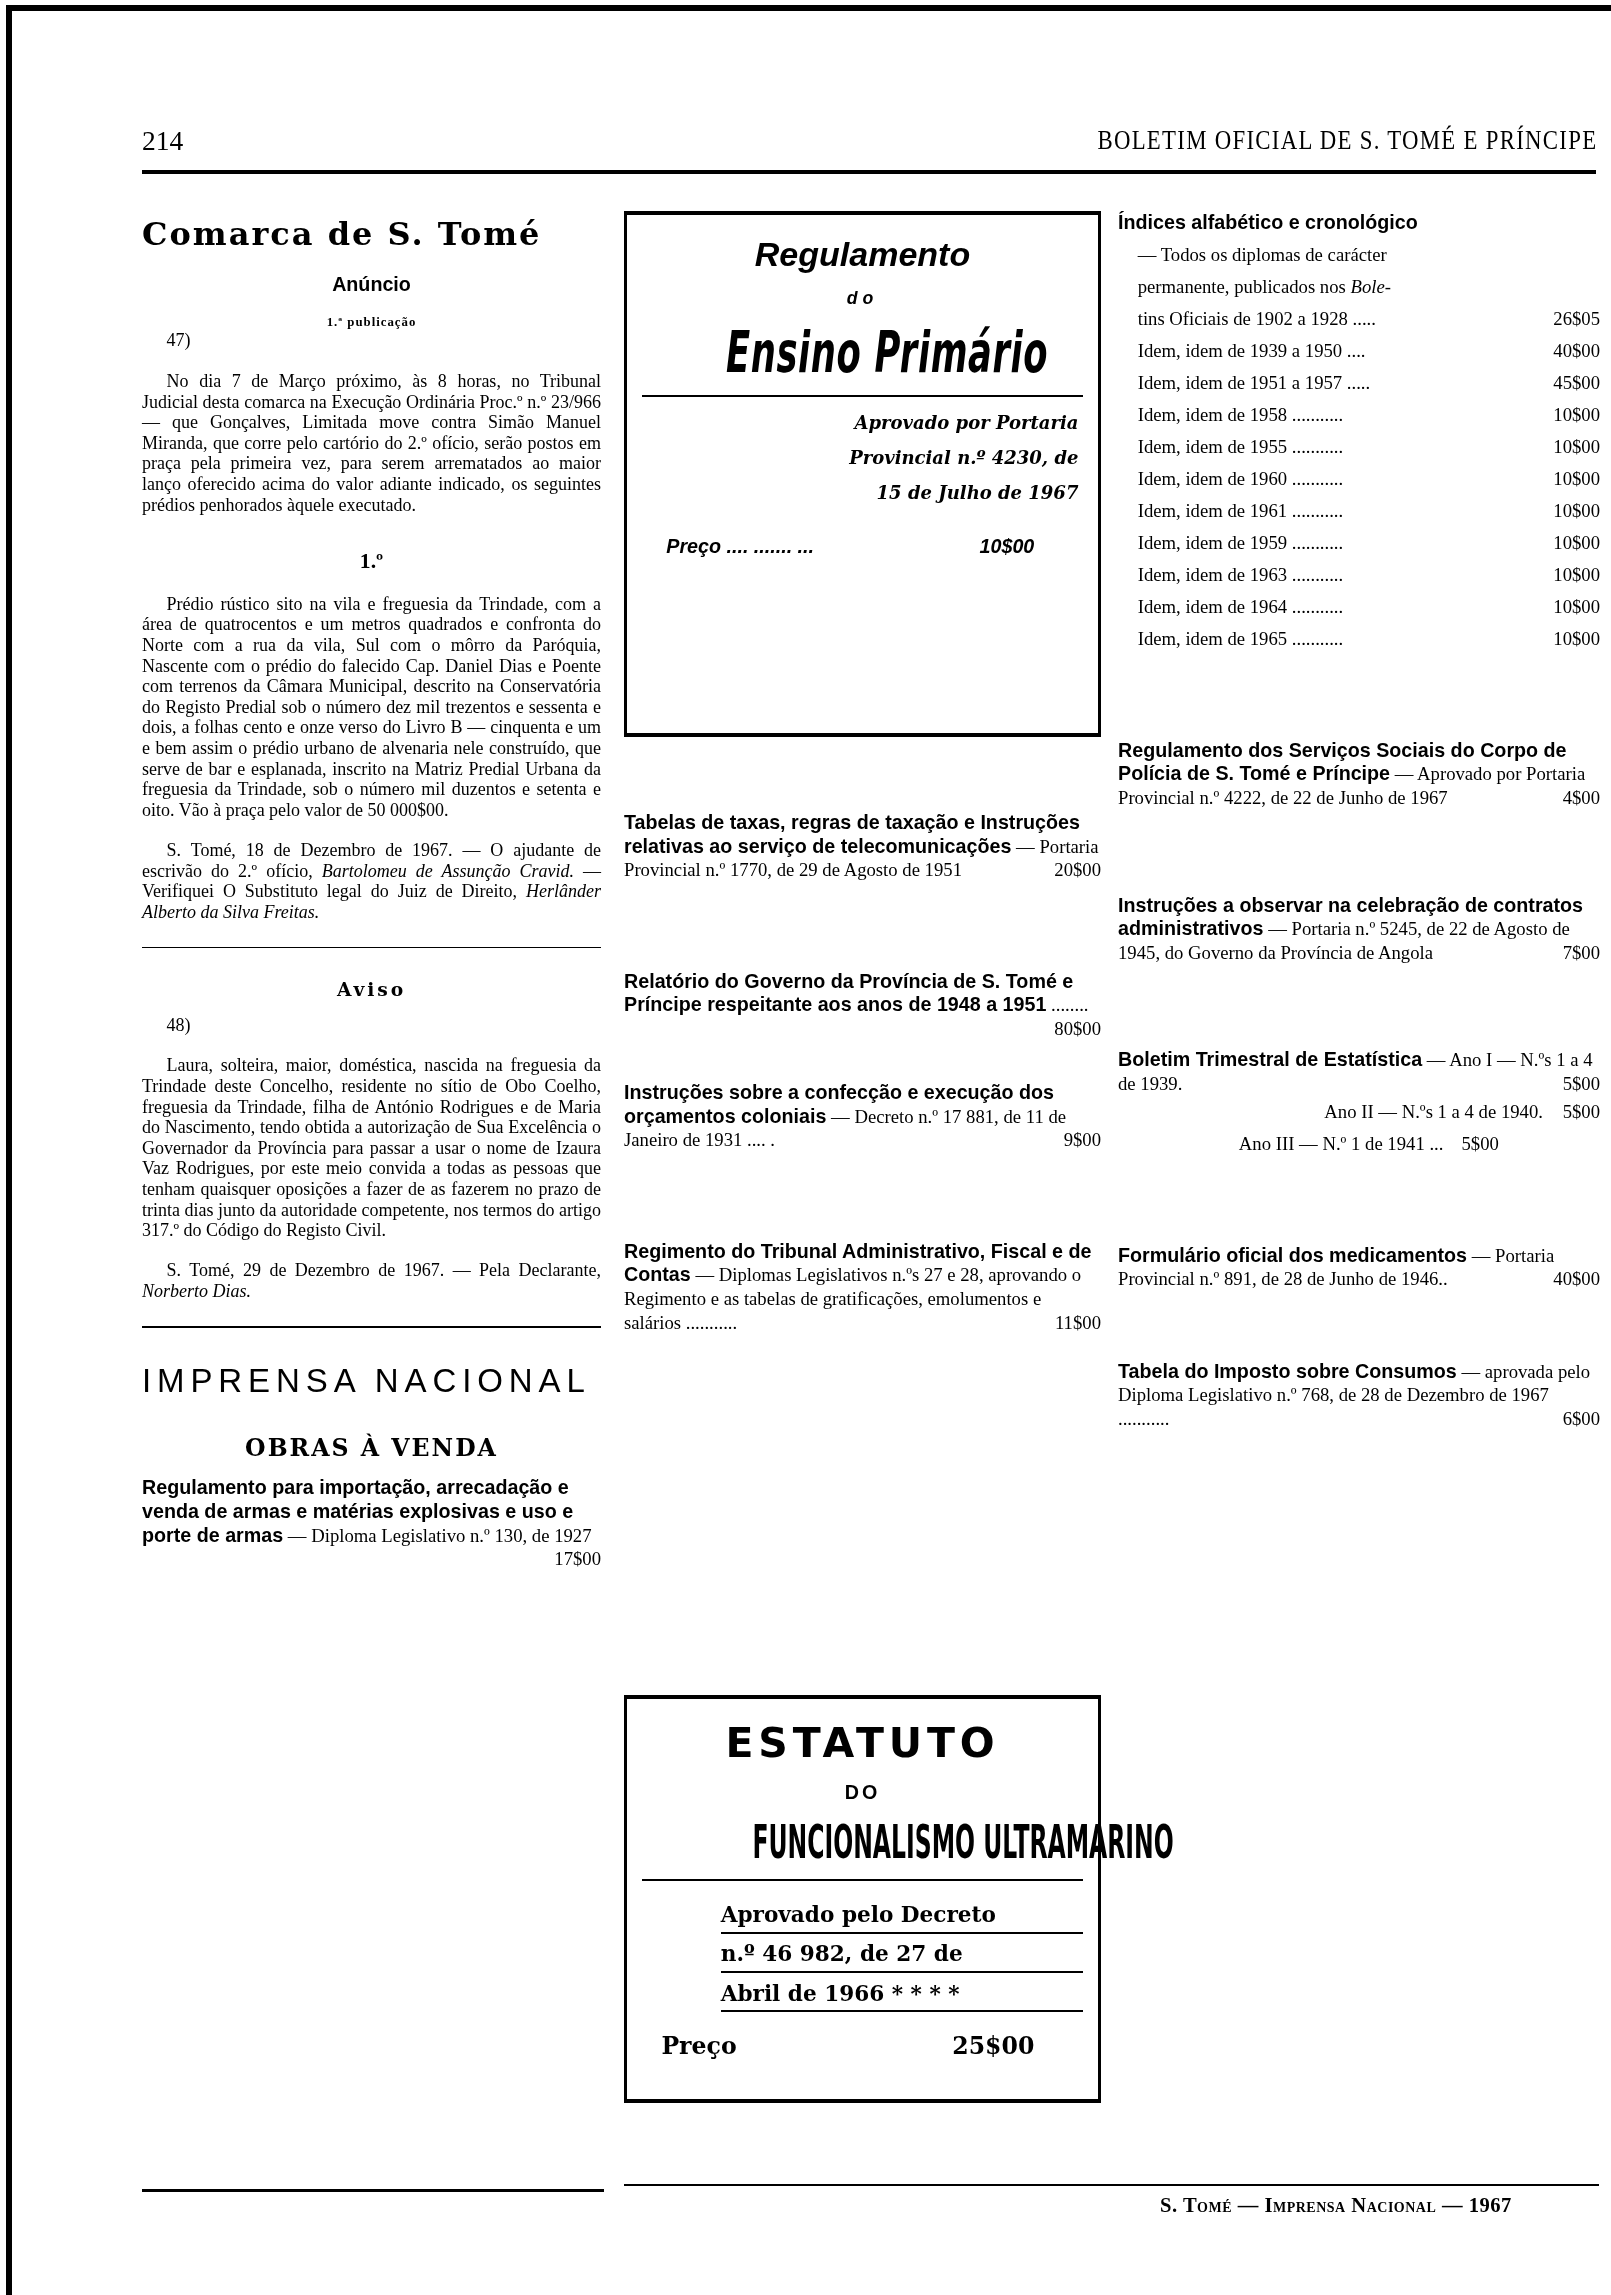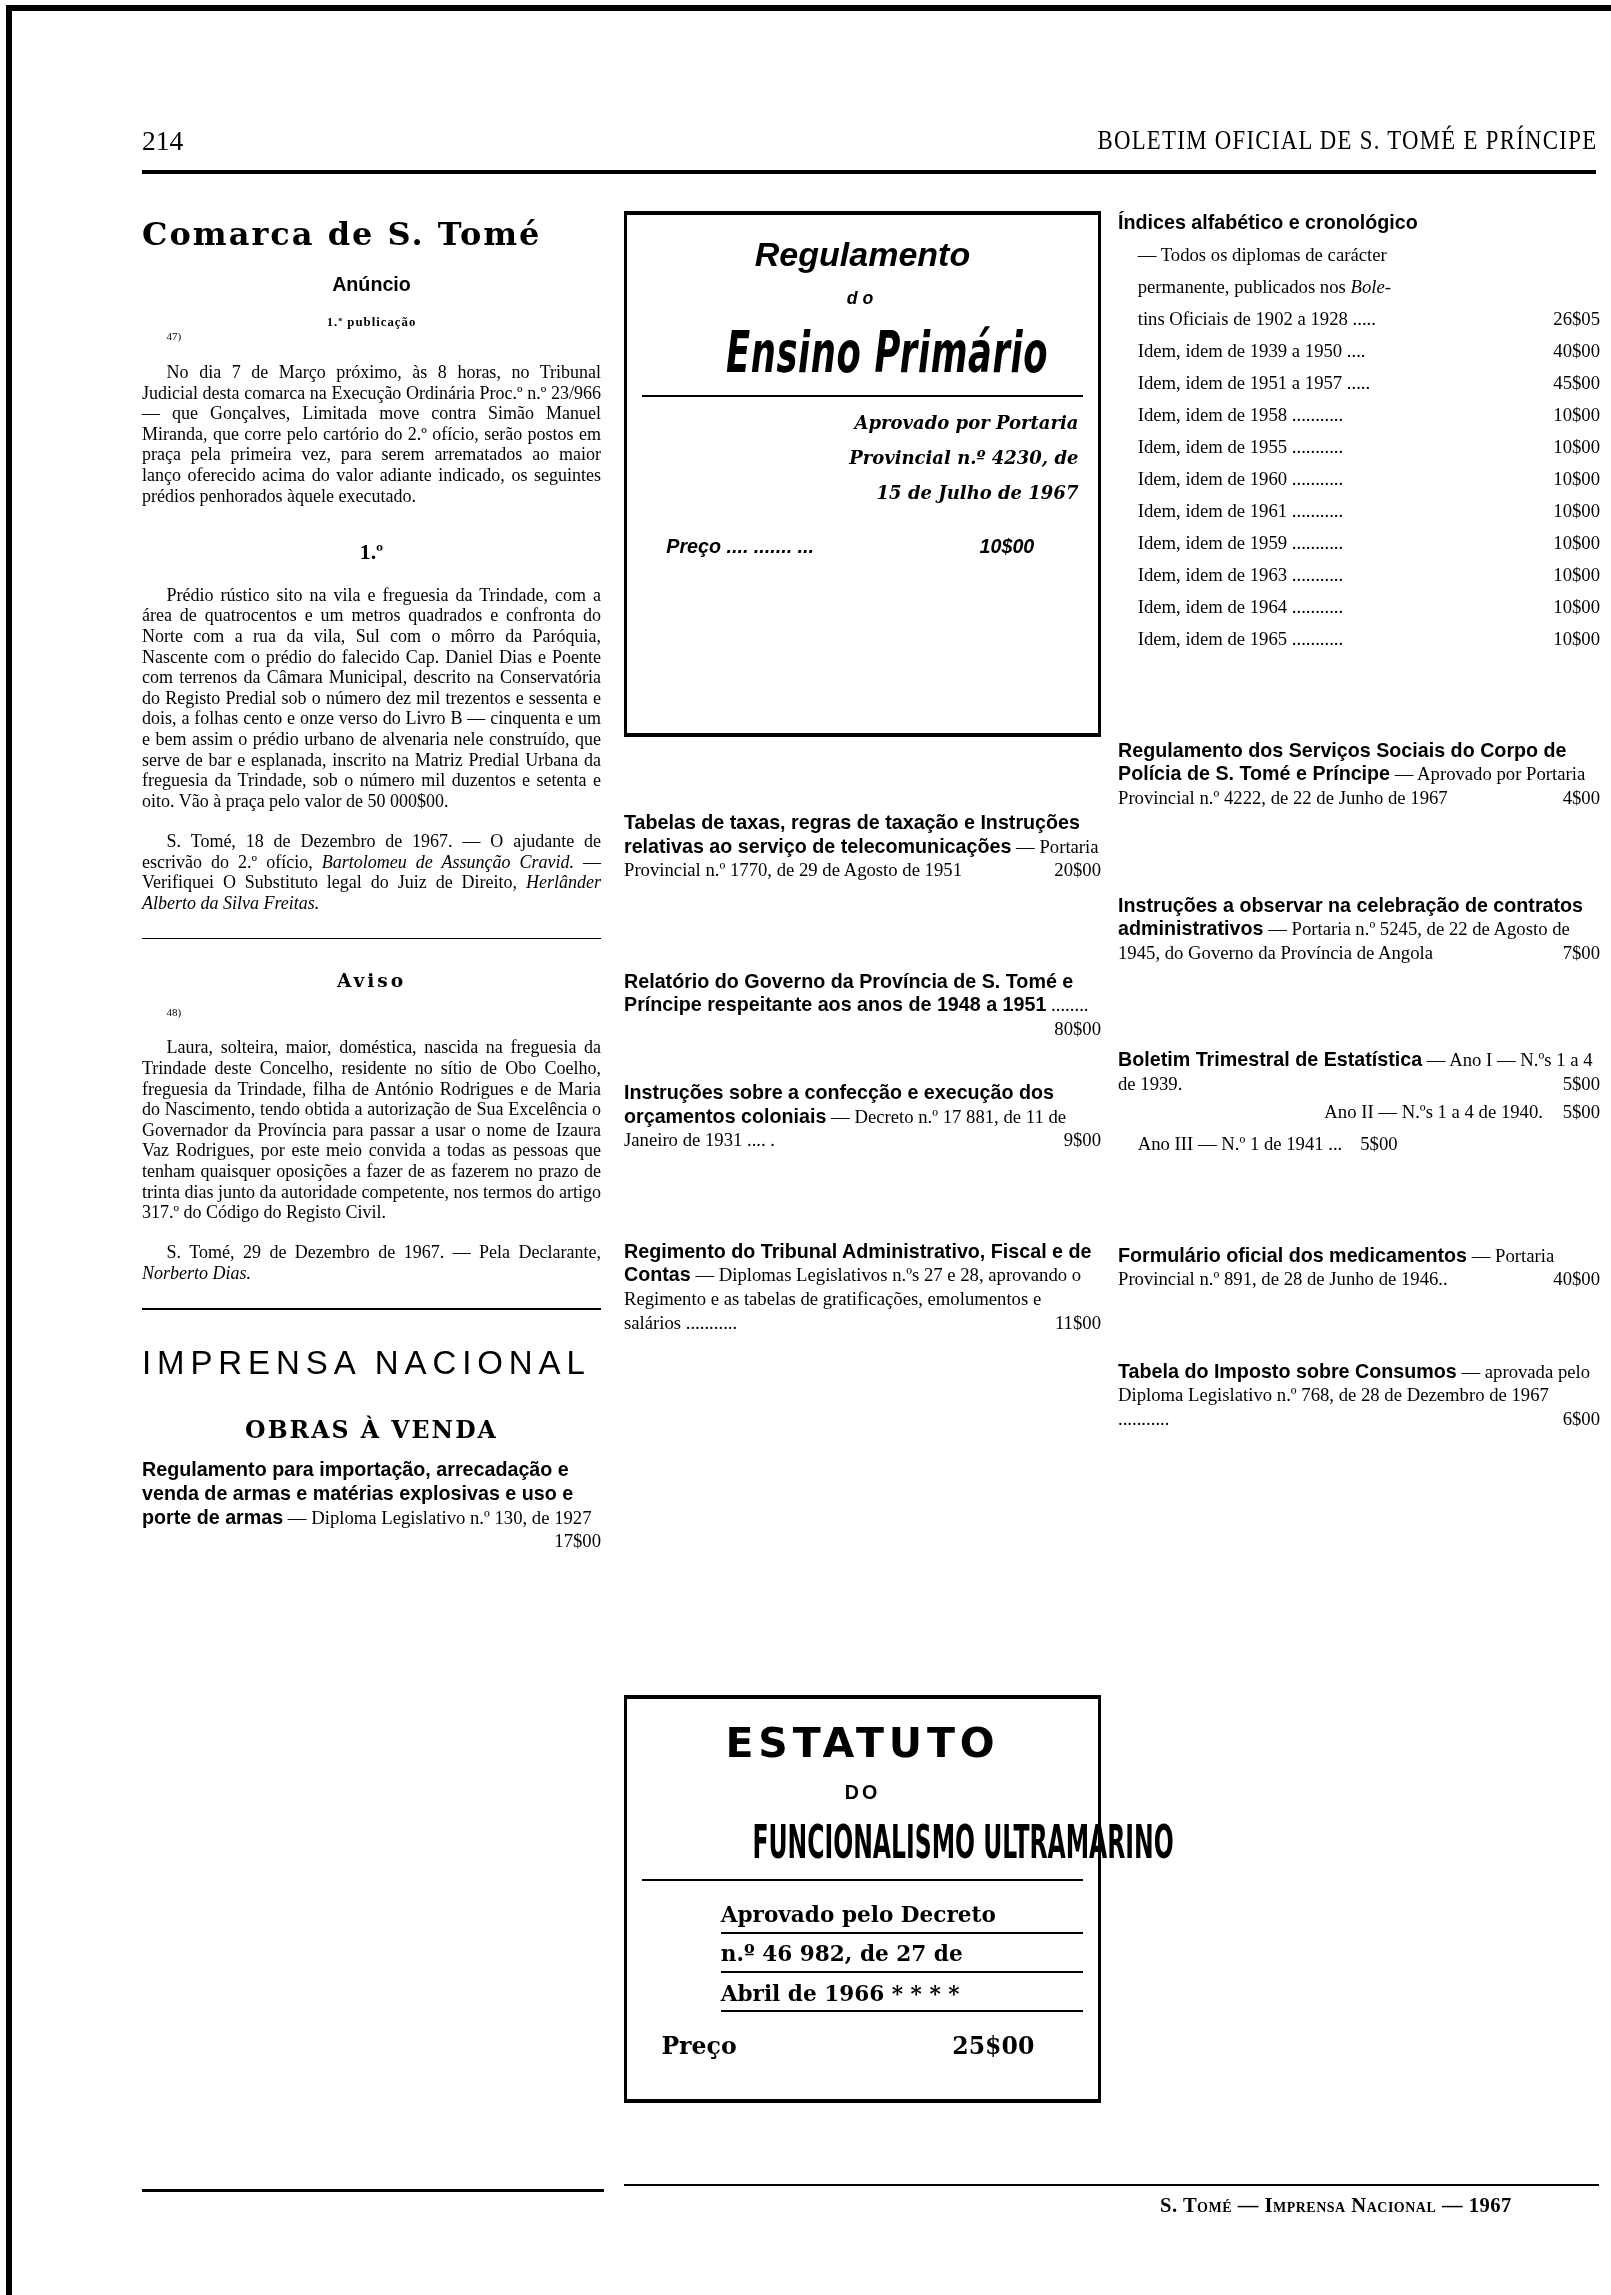--- a/index.html
+++ b/index.html
@@ -13,21 +13,21 @@
   .head-rule { position: absolute; left: 142px; top: 170px; width: 1454px; height: 3.9px; background: #000; }
 
   .col { position: absolute; }
   .col-left { left: 142px; top: 211px; width: 459px; }
   .col-mid { left: 624px; top: 211px; width: 477px; }
   .col-right { left: 1118px; top: 211px; width: 482px; }
 
   .big-head { font-family: "DejaVu Serif", serif; font-weight: bold; font-size: 32px; letter-spacing: 2px; margin: 3.9px 0 0 0; }
   .sub-head { font-family: "Liberation Sans", sans-serif; font-weight: bold; font-size: 19.7px; text-align: center; margin: 19.7px 0 0 0; }
   .pub { font-family: "Liberation Serif", serif; font-weight: bold; font-size: 12.8px; text-align: center; margin-top: 19.7px; letter-spacing: 1px; }
-  .num { font-size: 11px; margin-left: 24.6px; margin-top: 0px; }
+  .num { font-size: 18px; margin-left: 24.6px; margin-top: 0px; }
   .body-text { font-family: Liberation Serif, serif; font-size: 18px; line-height: 20.6px; text-align: justify; margin-top: 19.7px; text-indent: 24.6px; }
   .body-text .it { font-style: italic; }
   .item-num { font-family: "Liberation Serif", serif; font-size: 21.6px; font-weight: bold; text-align: center; margin-top: 34px; }
   .rule-thin { height: 1.5px; background: #000; margin: 24.6px 0 0 0; }
   .aviso { font-family: "DejaVu Serif", serif; font-weight: bold; font-size: 18.7px; letter-spacing: 2.9px; text-align: center; margin-top: 29.5px; }
 
   .imprensa { font-family: "Liberation Sans", sans-serif; font-size: 33px; letter-spacing: 5.9px; margin-top: 34px; white-space: nowrap; }
   .obras { font-family: "DejaVu Serif", serif; font-weight: bold; font-size: 23.6px; letter-spacing: 2px; text-align: center; margin-top: 34px; }
   .cat-item { font-family: "Liberation Serif", serif; font-size: 18.7px; line-height: 23.6px; margin-top: 14.7px; }
   .cat-item .t { font-family: "Liberation Sans", sans-serif; font-weight: bold; font-size: 19.7px; }
@@ -212,21 +212,21 @@
     <span style="float:right">7$00</span>
   </div>
   <div class="cat-item" style="margin-top:84px">
     <span class="t">Boletim Trimestral de Estatística</span>
     <span>— Ano I — N.ºs 1 a 4 de 1939.</span>
     <span style="float:right">5$00</span>
     <div class="index-row" style="justify-content:flex-end; gap:19.7px">
         <span>Ano II — N.ºs 1 a 4 de 1940.</span>
         <span>5$00</span>
       </div>
-    <div class="index-row" style="justify-content:flex-start; gap:18px">
+    <div class="index-row" style="justify-content:center; gap:18px">
         <span>Ano III — N.º 1 de 1941 ...</span>
         <span>5$00</span>
       </div>
   </div>
   <div class="cat-item" style="margin-top:84px">
     <span class="t">Formulário oficial dos medicamentos</span>
     <span>— Portaria Provincial n.º 891, de 28 de Junho de 1946..</span>
     <span style="float:right">40$00</span>
   </div>
   <div class="cat-item" style="margin-top:69px">

